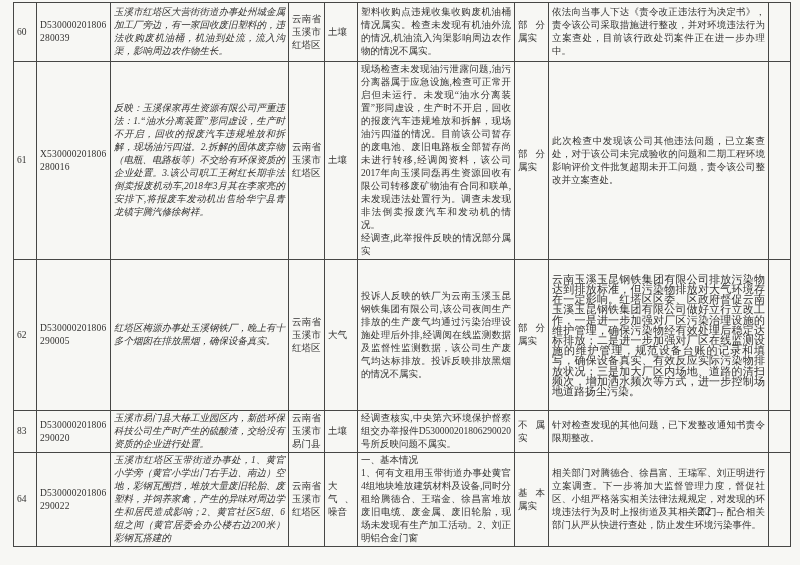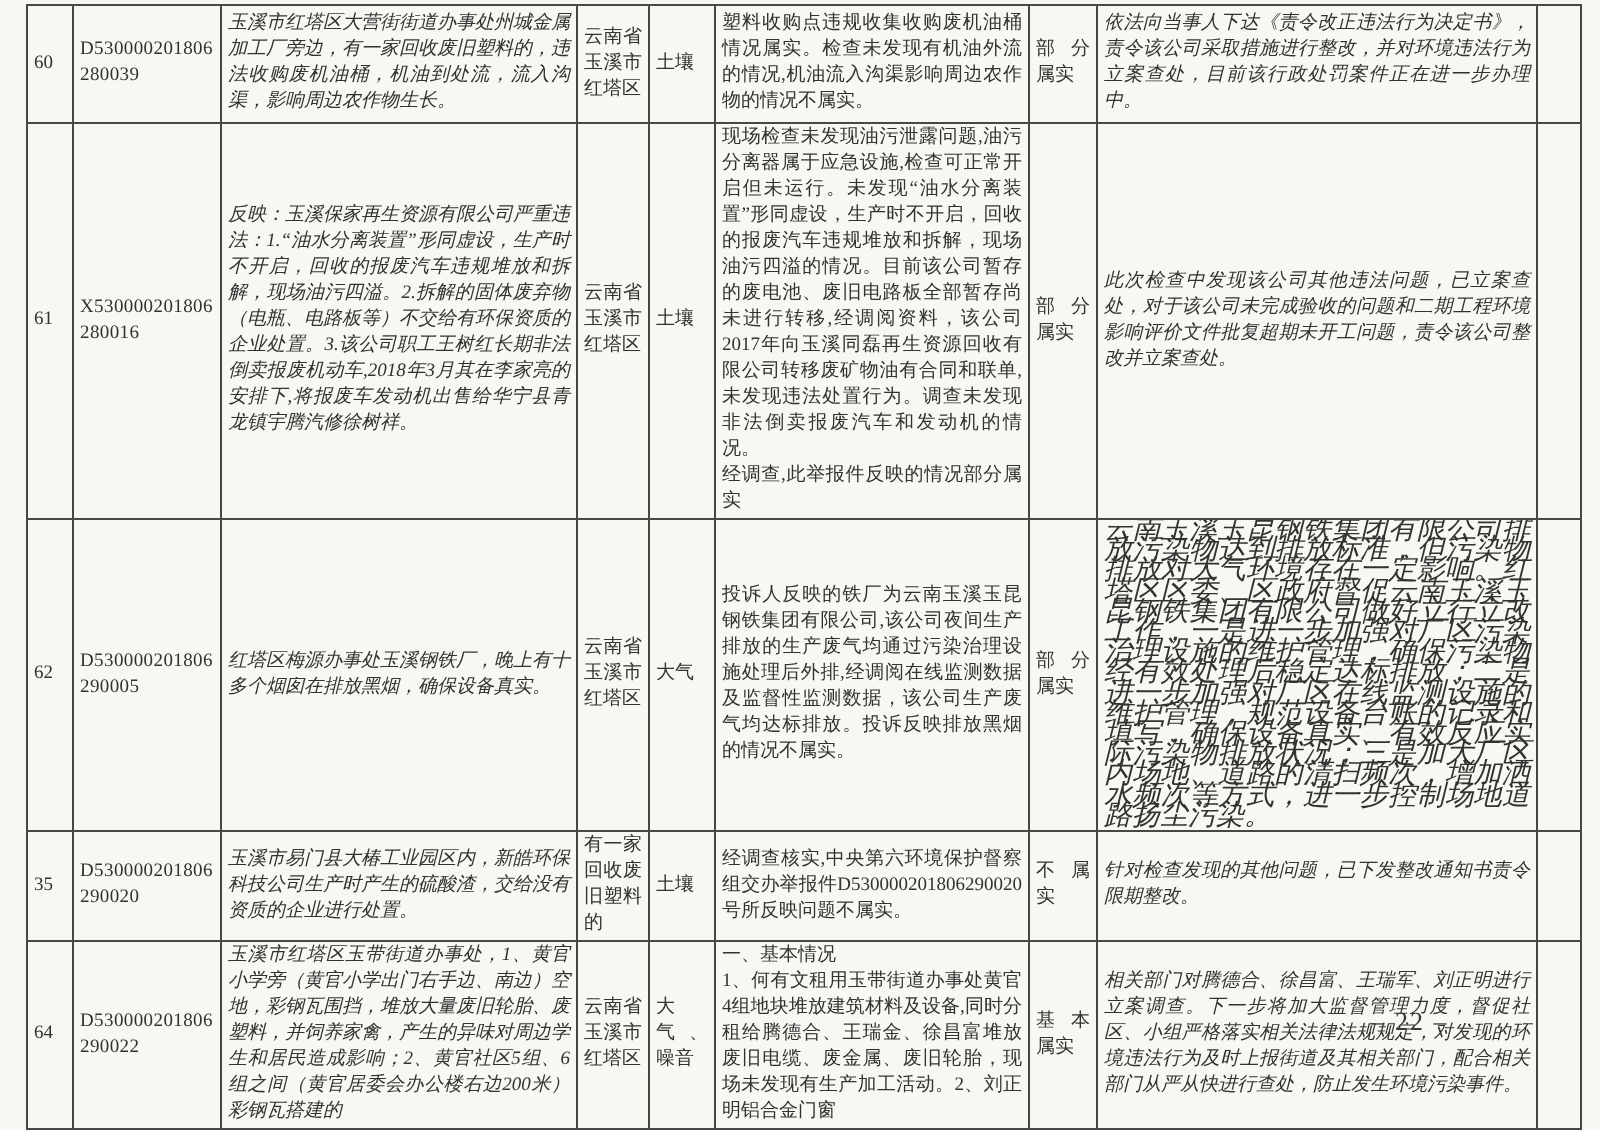--- a/index.html
+++ b/index.html
@@ -32,22 +32,22 @@
   td.c-id{
     font-size:8px;line-height:11px;
     word-break:break-all;padding:1px 2px;text-align:left;
     letter-spacing:.2px;
   }
   td.c-complaint{font-size:10px;line-height:13.5px;padding:2px 4px;font-style:italic;}
   td.c-region{text-align:center;padding:0 2px;line-height:13px;}
   td.c-type{text-align:center;padding:0 2px;line-height:12px;border-radius:14px;}
   td.c-invest{white-space:pre-wrap;padding:2px 4px;line-height:13px;}
   td.c-verified{text-align:center;padding:0 6px;line-height:13px;}
-  td.c-action{font-size:10.5px;line-height:12.6px;padding:2px 4px;font-style:italic;}
-  td.c-action.compact{font-size:14px;line-height:10.2px;}
+  td.c-action{font-size:10.5px;line-height:12.6px;padding:2px 4px;}
+  td.c-action.compact{font-size:11px;line-height:10.2px;}
   td.c-note{padding:0;}
   tr.r60{height:59px;}
   tr.r61{height:170px;}
   tr.r62{height:151px;}
   tr.r63{height:40px;}
   tr.r64{height:76px;}
   .page-number{
     position:absolute;left:655px;top:503px;width:100px;
     text-align:center;font-size:13px;color:#3a3a38;
     letter-spacing:1px;
@@ -98,24 +98,24 @@
         <td class="c-id">D530000201806290005</td>
         <td class="c-complaint">红塔区梅源办事处玉溪钢铁厂，晚上有十多个烟囱在排放黑烟，确保设备真实。</td>
         <td class="c-region">云南省玉溪市红塔区</td>
         <td class="c-type">大气</td>
         <td class="c-invest">投诉人反映的铁厂为云南玉溪玉昆钢铁集团有限公司,该公司夜间生产排放的生产废气均通过污染治理设施处理后外排,经调阅在线监测数据及监督性监测数据，该公司生产废气均达标排放。投诉反映排放黑烟的情况不属实。</td>
         <td class="c-verified">部分属实</td>
         <td class="c-action compact">云南玉溪玉昆钢铁集团有限公司排放污染物达到排放标准，但污染物排放对大气环境存在一定影响。红塔区区委、区政府督促云南玉溪玉昆钢铁集团有限公司做好立行立改工作，一是进一步加强对厂区污染治理设施的维护管理，确保污染物经有效处理后稳定达标排放；二是进一步加强对厂区在线监测设施的维护管理，规范设备台账的记录和填写，确保设备真实、有效反应实际污染物排放状况；三是加大厂区内场地、道路的清扫频次，增加洒水频次等方式，进一步控制场地道路扬尘污染。</td>
         <td class="c-note"></td>
       </tr>
       <tr class="r63">
-        <td class="c-no">35</td>
+        <td class="c-no">83</td>
         <td class="c-id">D530000201806290020</td>
         <td class="c-complaint">玉溪市易门县大椿工业园区内，新皓环保科技公司生产时产生的硫酸渣，交给没有资质的企业进行处置。</td>
-        <td class="c-region">有一家回收废旧塑料的</td>
+        <td class="c-region">云南省玉溪市易门县</td>
         <td class="c-type">土壤</td>
         <td class="c-invest">经调查核实,中央第六环境保护督察组交办举报件D530000201806290020号所反映问题不属实。</td>
         <td class="c-verified">不属实</td>
         <td class="c-action">针对检查发现的其他问题，已下发整改通知书责令限期整改。</td>
         <td class="c-note"></td>
       </tr>
       <tr class="r64">
         <td class="c-no">64</td>
         <td class="c-id">D530000201806290022</td>
         <td class="c-complaint">玉溪市红塔区玉带街道办事处，1、黄官小学旁（黄官小学出门右手边、南边）空地，彩钢瓦围挡，堆放大量废旧轮胎、废塑料，并饲养家禽，产生的异味对周边学生和居民造成影响；2、黄官社区5组、6组之间（黄官居委会办公楼右边200米）彩钢瓦搭建的</td>

